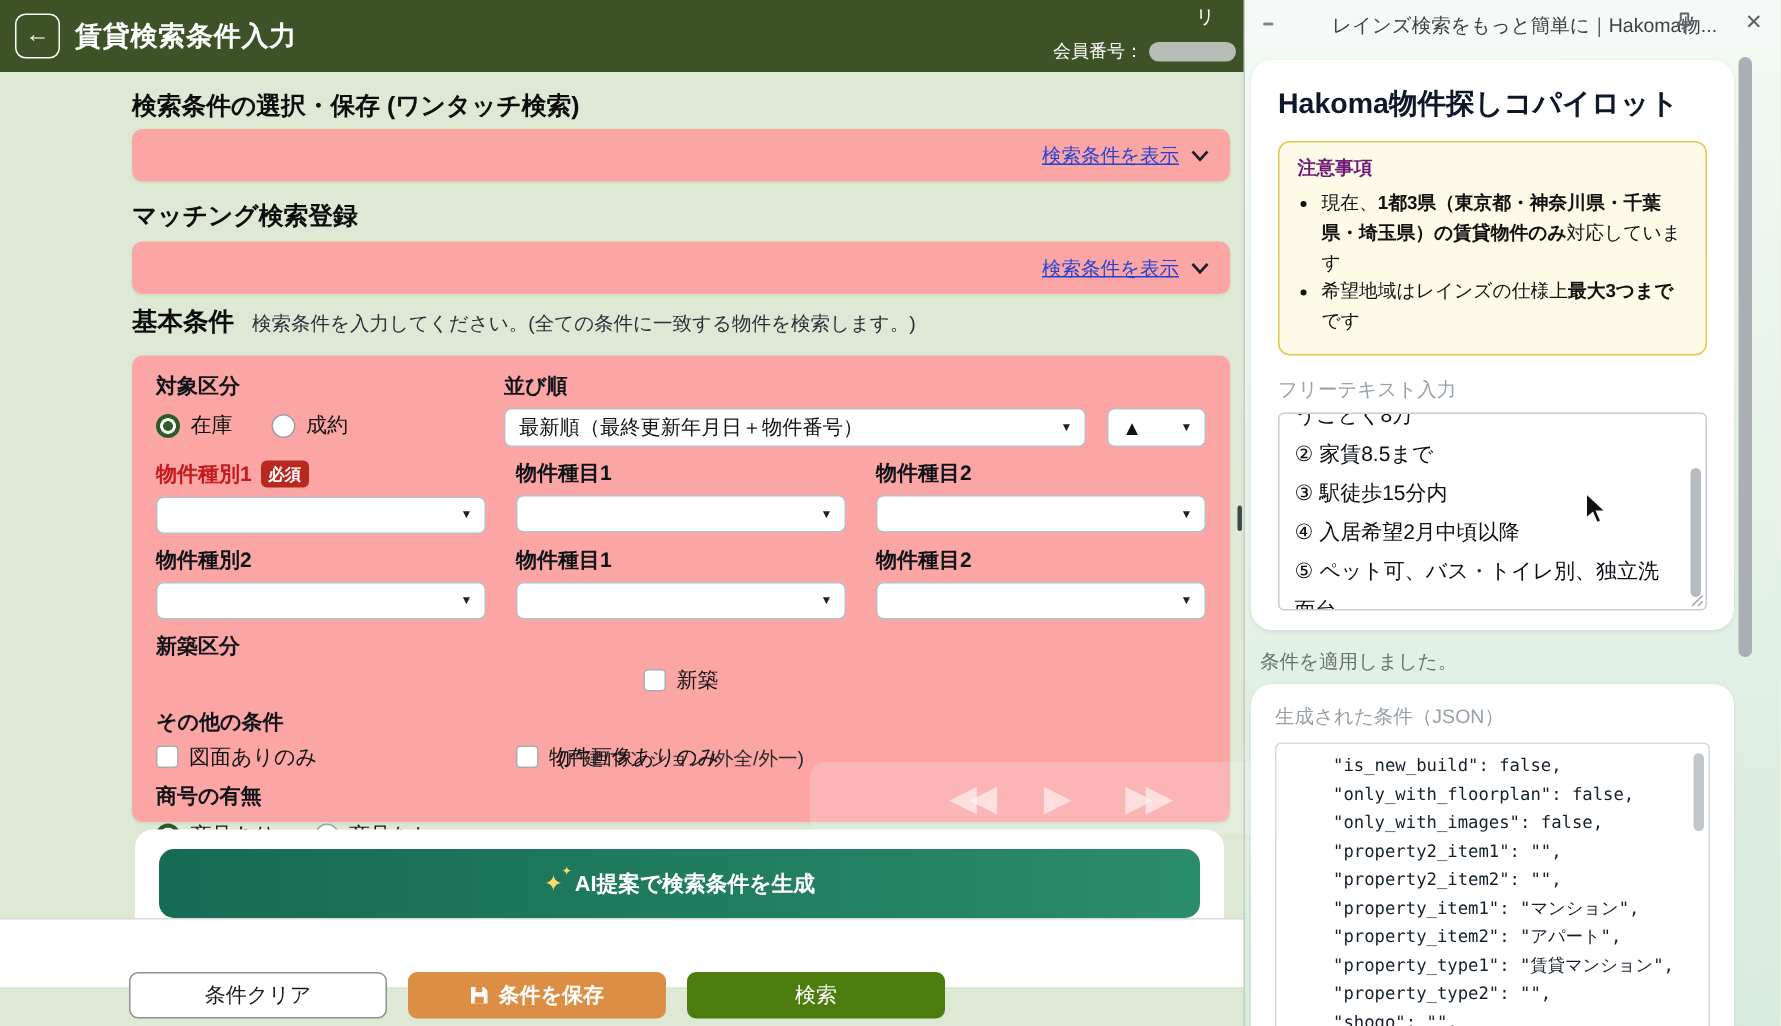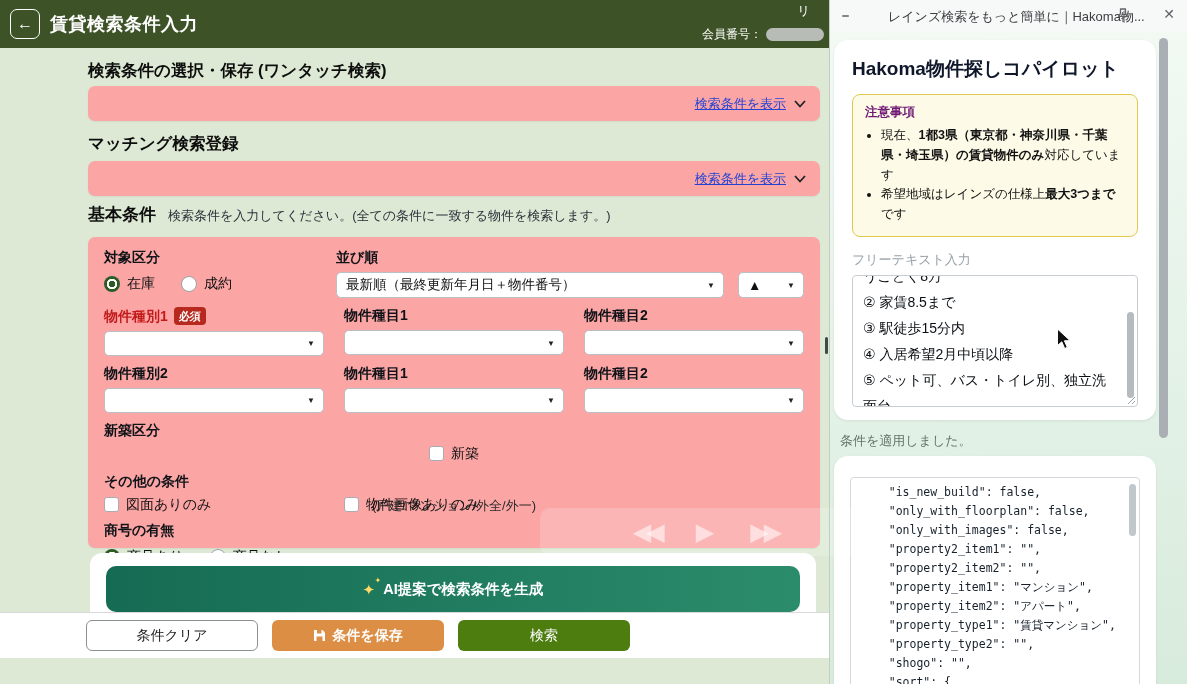--- a/index.html
+++ b/index.html
@@ -50,21 +50,21 @@
 
   .ghost { position:absolute; left:540px; top:460px; width:330px; height:48px; border-radius:10px; background:rgba(255,255,255,.18); display:flex; align-items:center; justify-content:center; gap:36px; z-index:6; pointer-events:none; color:rgba(255,255,255,.55); font-size:24px; }
   .ghost .sm { letter-spacing:-5px; }
 
   .ai-card { position:absolute; left:90px; top:505px; width:726px; height:59px; background:#fff; border-radius:12px 12px 0 0; padding:13px 16px 0; }
   .ai-btn { width:100%; height:46px; border:none; border-radius:10px; background:linear-gradient(90deg,#156b53,#2b8c6b); color:#fff; font-size:14.5px; font-weight:700; display:flex; align-items:center; justify-content:center; gap:8px; cursor:pointer; font-family:inherit; }
   .spark { position:relative; color:#ffd966; font-size:15px; line-height:1; }
   .spark i { position:absolute; right:-6px; top:-5px; font-style:normal; font-size:8px; }
 
   .footer-bar { position:absolute; left:0; top:564px; width:830px; height:46px; background:#fff; border-top:1px solid #d9d9d9; display:flex; gap:14px; padding:7px 0 0 86px; z-index:7; }
-  .fbtn { width:172px; height:31px; border-radius:6px; font-size:14px; font-family:Liberation Mono, monospace; display:flex; align-items:center; justify-content:center; gap:6px; cursor:pointer; }
+  .fbtn { width:172px; height:31px; border-radius:6px; font-size:14px; font-family:Liberation Mono, monospace; display:flex; align-items:center; justify-content:center; gap:6px; cursor:pointer;margin-top:28px; }
   .fbtn.outline { background:#fff; border:1px solid #8b9190; color:#1a1a1a; }
   .fbtn.save { background:#dd8e45; border:none; color:#fff; font-weight:700; }
   .fbtn.search { background:#4d7c0f; border:none; color:#fff; }
 
   .divider { position:absolute; left:829px; top:0; width:1px; height:684px; background:#c4cdc4; z-index:8; }
   .resize-grip { position:absolute; left:825px; top:337px; width:3px; height:17px; background:#3f4945; border-radius:2px; z-index:9; cursor:col-resize; }
 
   
   .sidebar { position:absolute; right:0; top:0; width:357px; height:684px; background:#eef6ef; }
   .sb-header { position:relative; height:32px; background:#f7f9f8; }
@@ -316,20 +316,21 @@
         </div>
         <button class="gen-btn">
           
           
         </button>
       </div>
 
       <div class="applied">条件を適用しました。</div>
 
       <div class="sb-card card-b">
+        <div class="json-label">生成された条件（JSON）</div>
         <div class="code-box">
           <div class="code">    "is_new_build": false,
     "only_with_floorplan": false,
     "only_with_images": false,
     "property2_item1": "",
     "property2_item2": "",
     "property_item1": "マンション",
     "property_item2": "アパート",
     "property_type1": "賃貸マンション",
     "property_type2": "",

